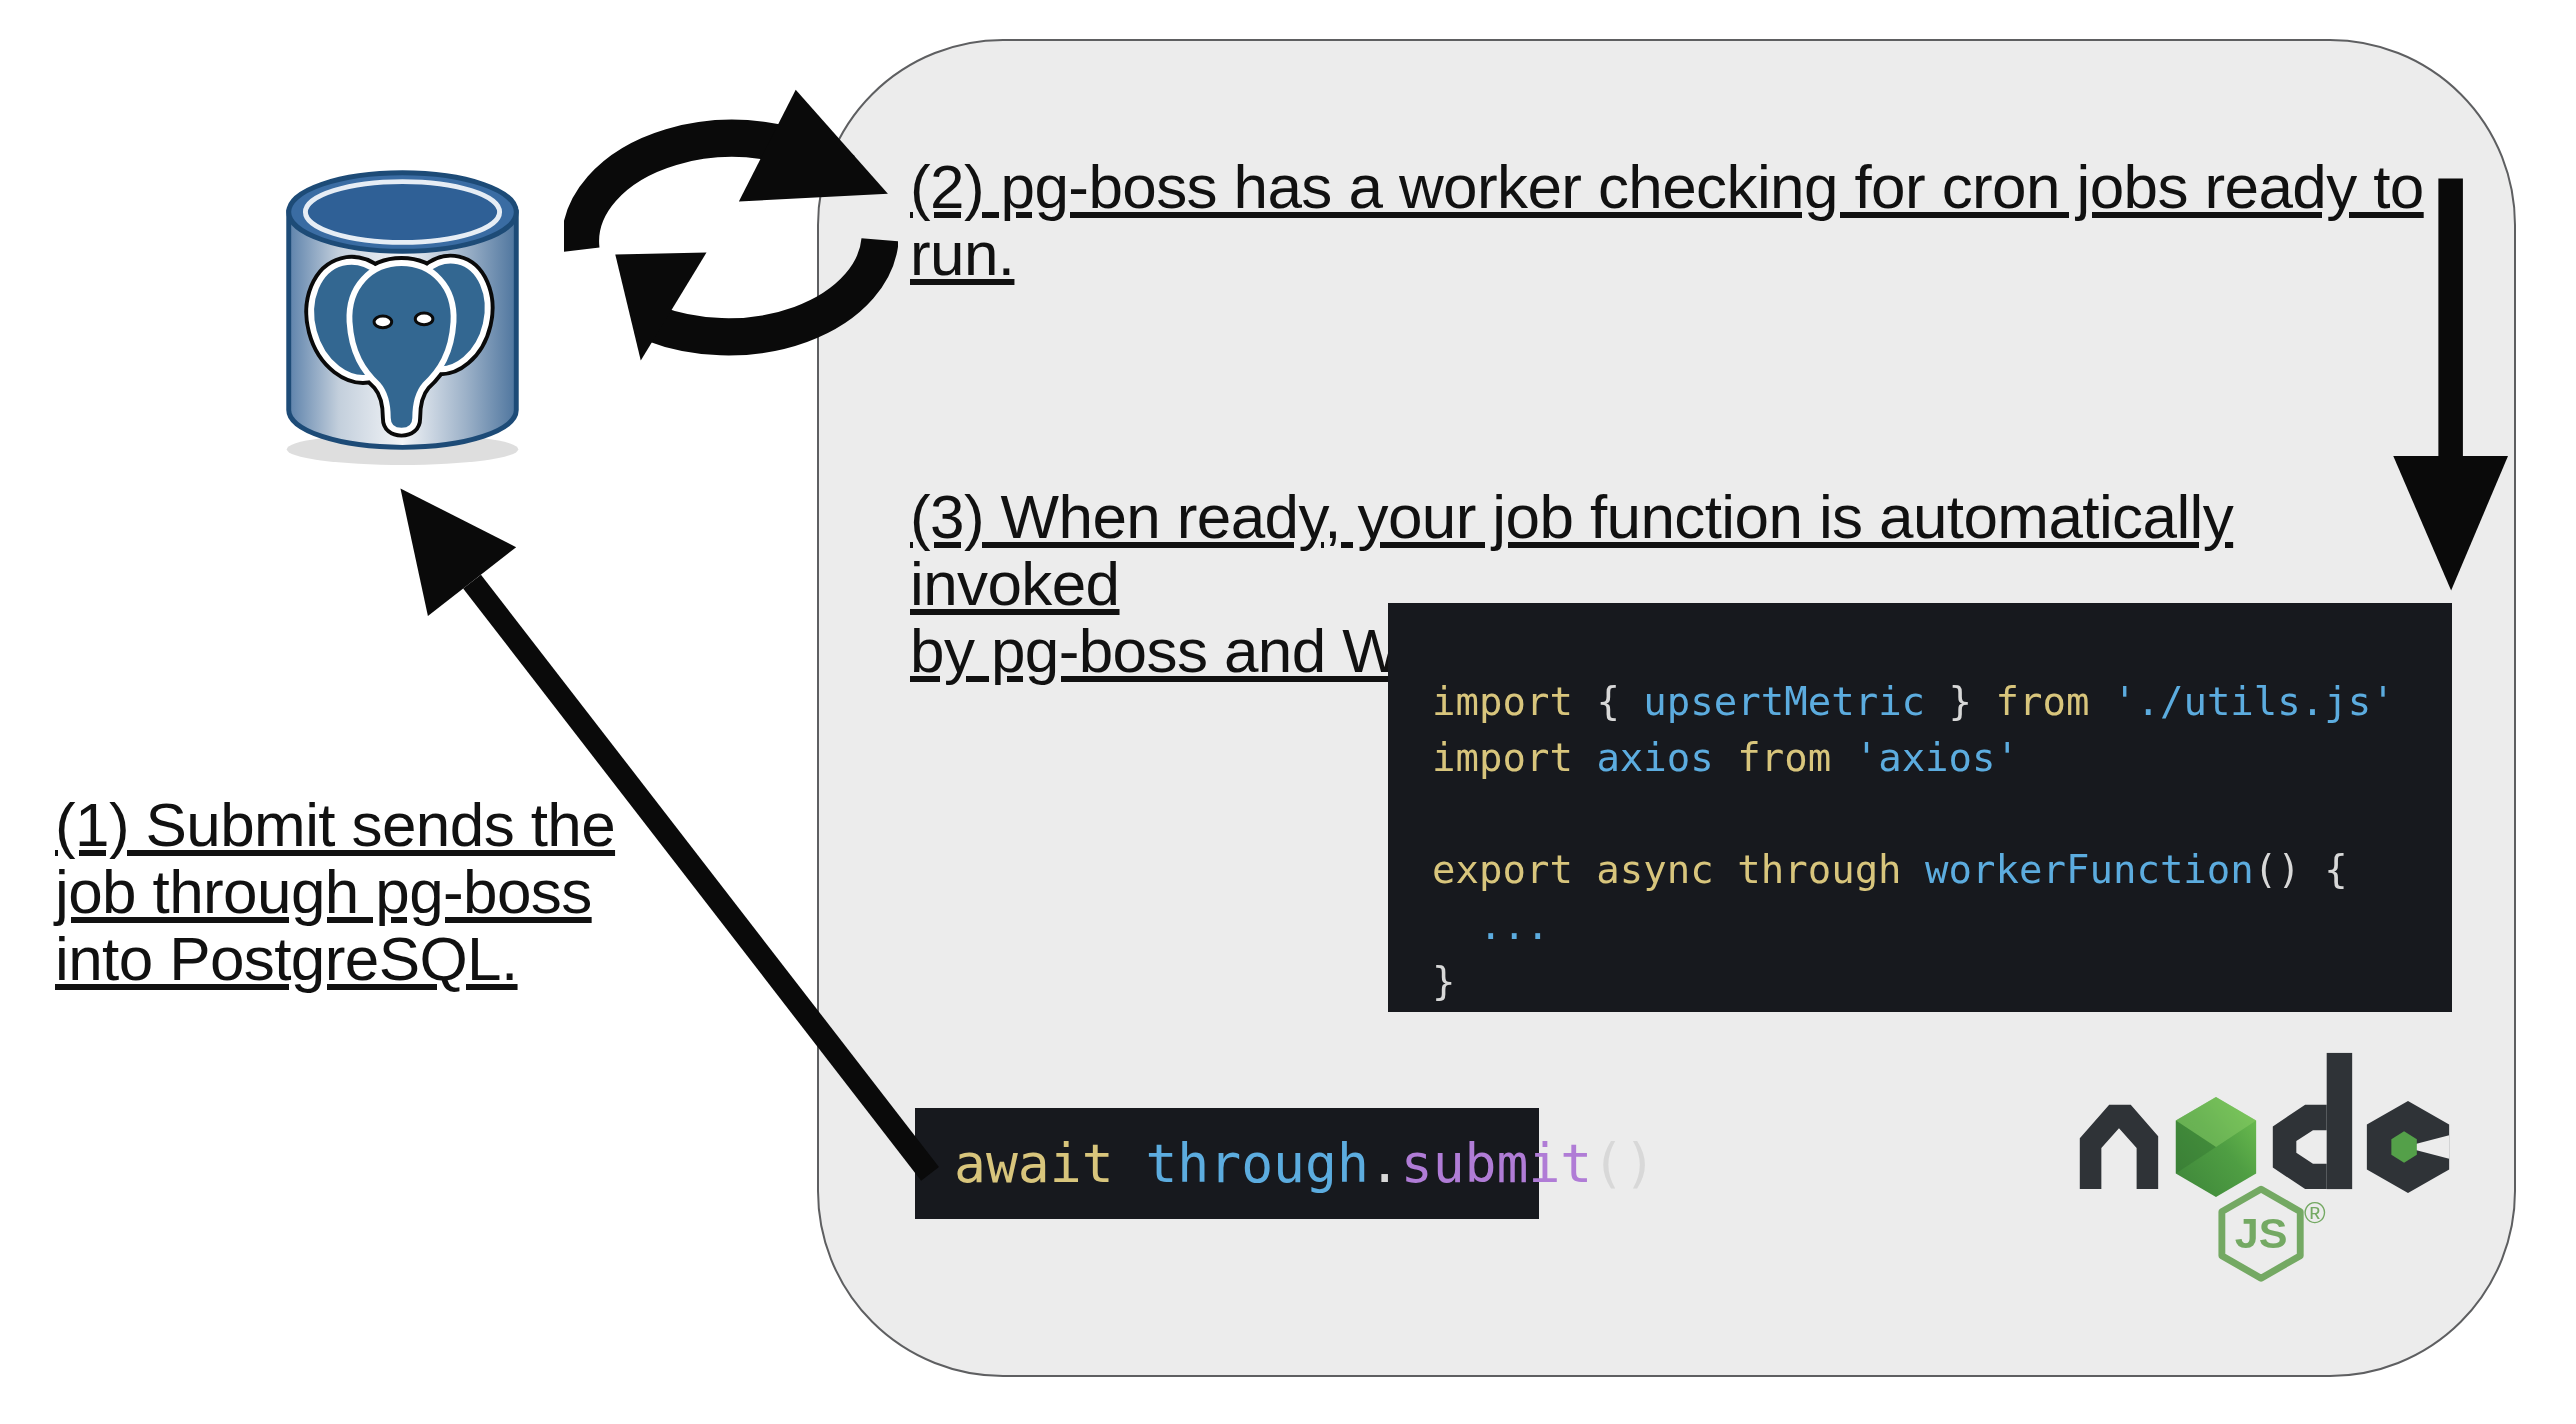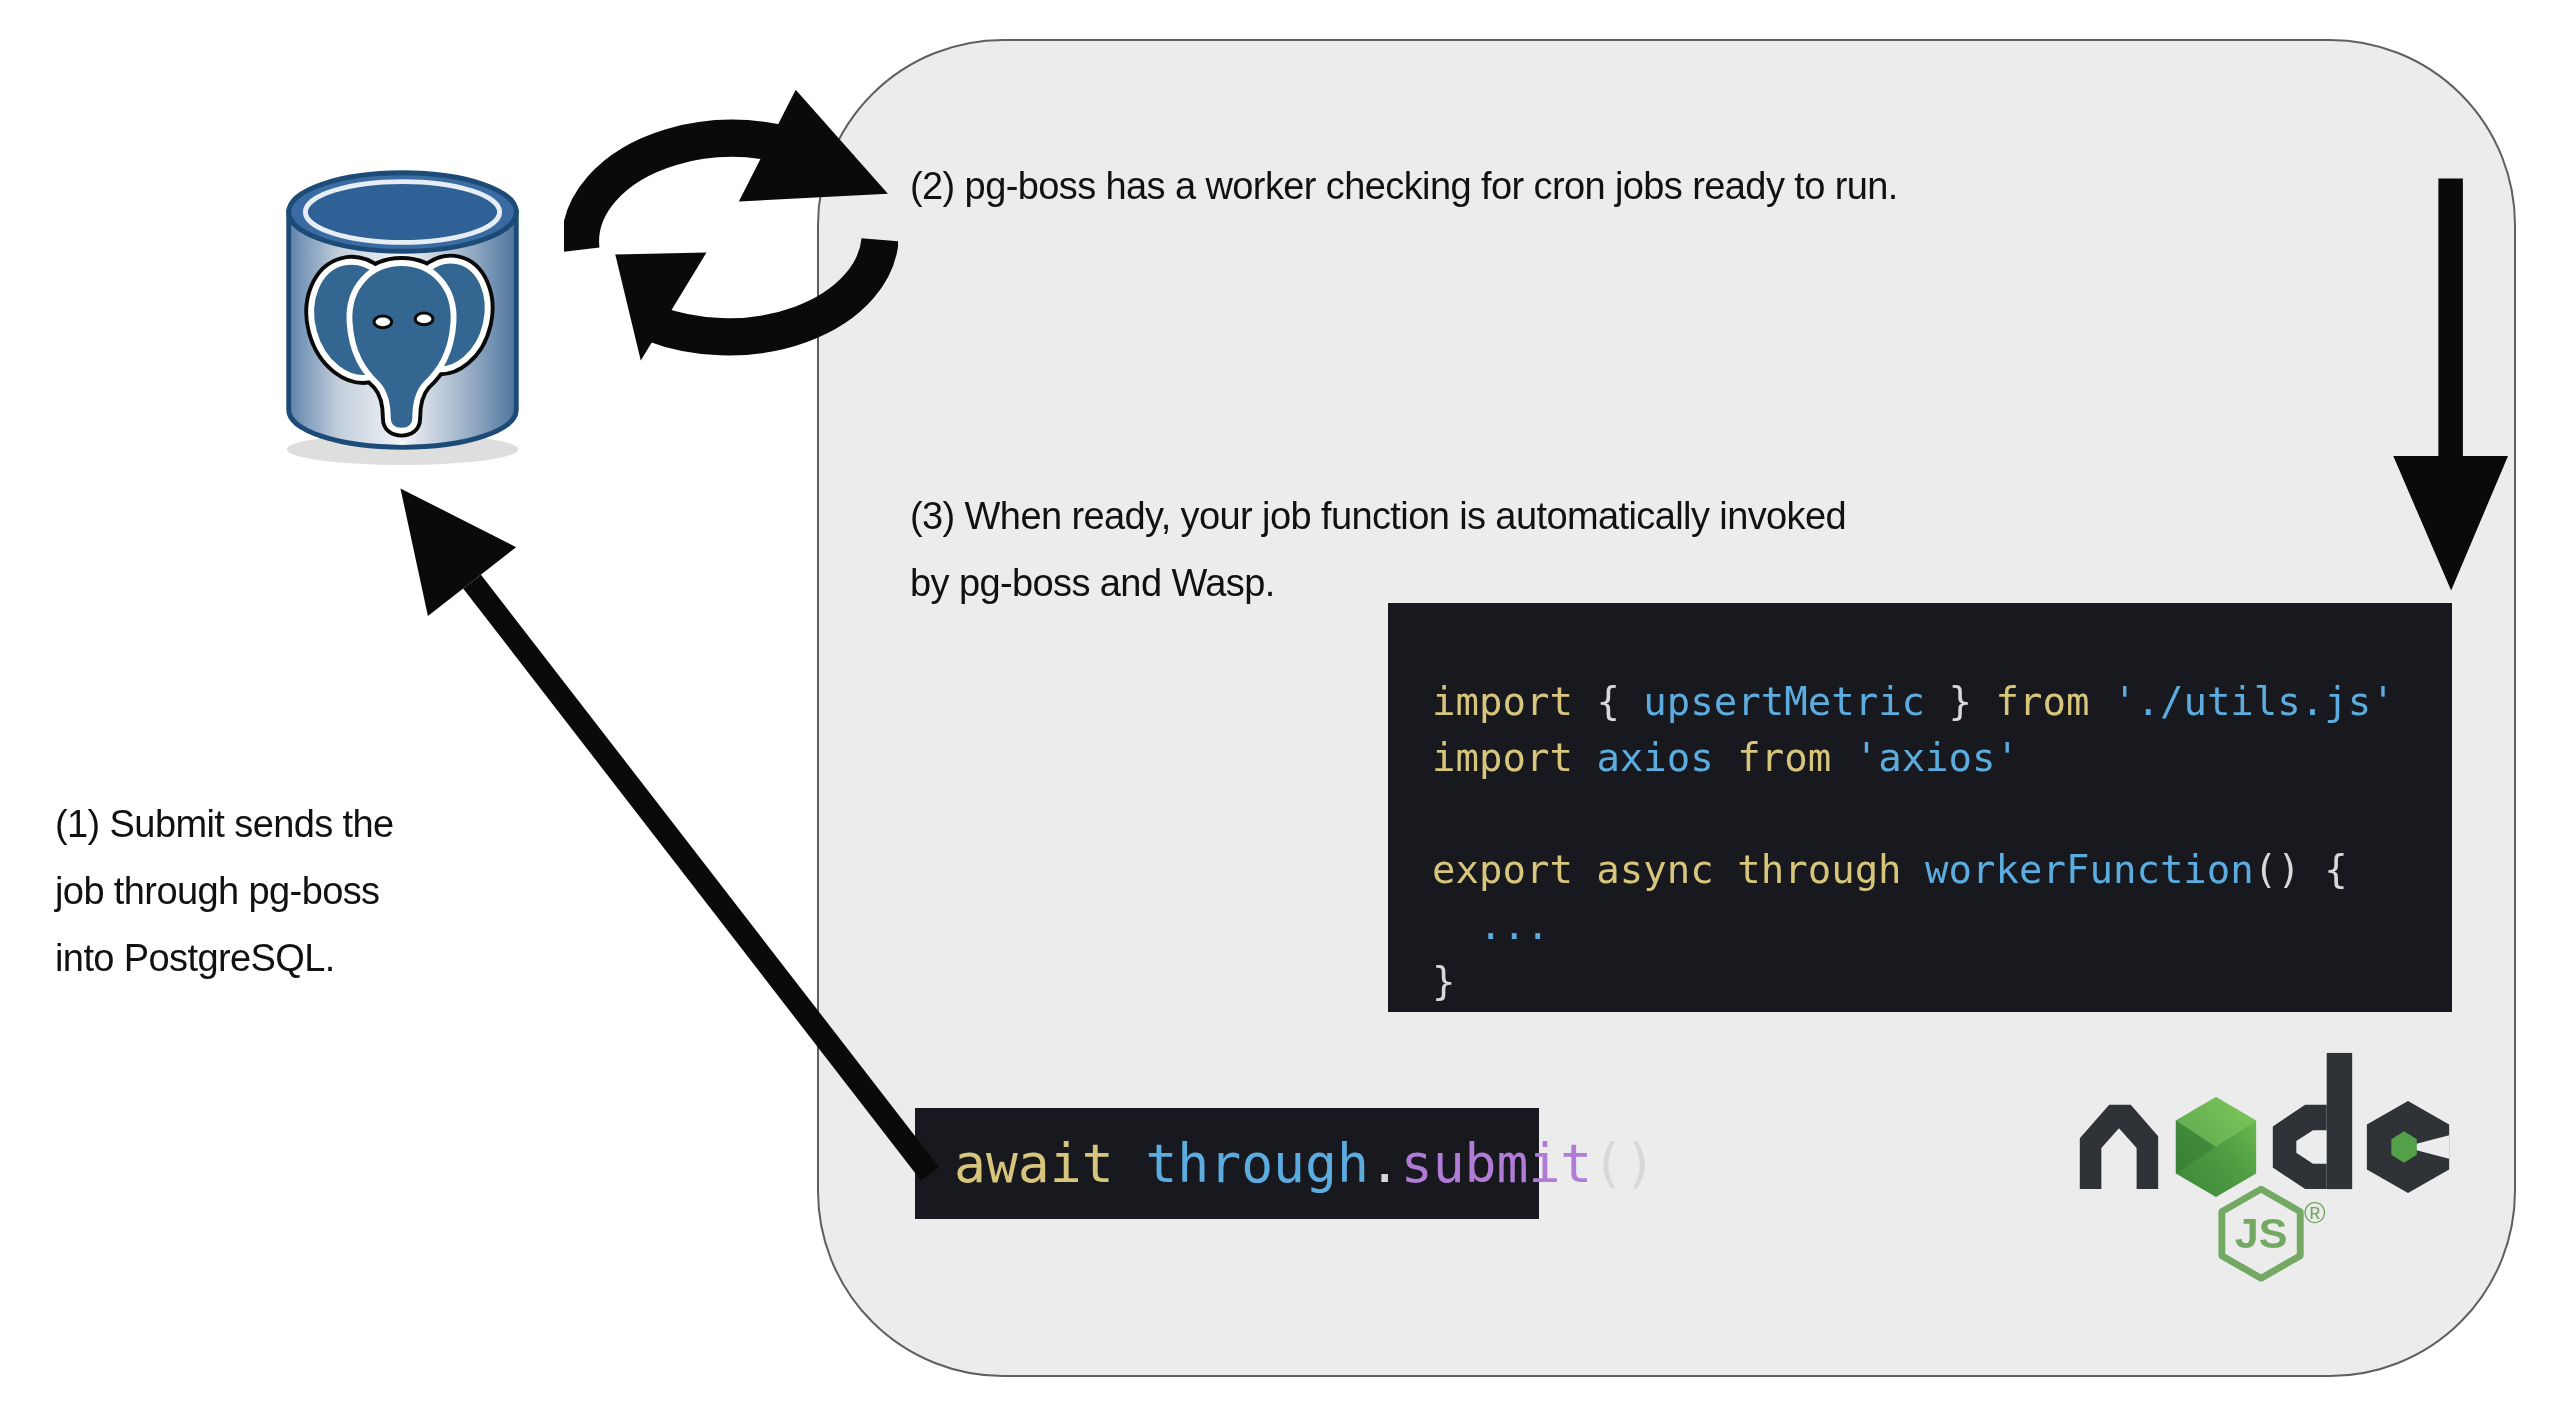--- a/index.html
+++ b/index.html
@@ -8,22 +8,22 @@
     font-family:"Liberation Sans",sans-serif;overflow:hidden;
   }
   
   .runtime-box{
     position:absolute;left:817px;top:39px;width:1699px;height:1338px;
     box-sizing:border-box;background:#ececec;border:2.9px solid #5e5f61;
     border-radius:186px;
   }
   
   .label{
-    position:absolute;color:#111111;font-size:38px;line-height:67px;
-    letter-spacing:-0.6px;white-space:pre-line;
+    position:absolute;color:#111111;font-size:62px;line-height:67px;
+    letter-spacing:-0.6px;white-space:pre-line;text-decoration:underline;
   }
   #step1-label{left:55px;top:755px;width:608px;margin-top:36px;}
   #step2-label{left:910px;top:153px;width:1530px;}
   #step3-label{left:910px;top:443px;width:1530px;margin-top:40px;}
   
   .codeblock{
     position:absolute;background:#17191e;
     font-family:"DejaVu Sans Mono","Liberation Mono",monospace;
     color:#d8d8d8;box-sizing:border-box;
   }

